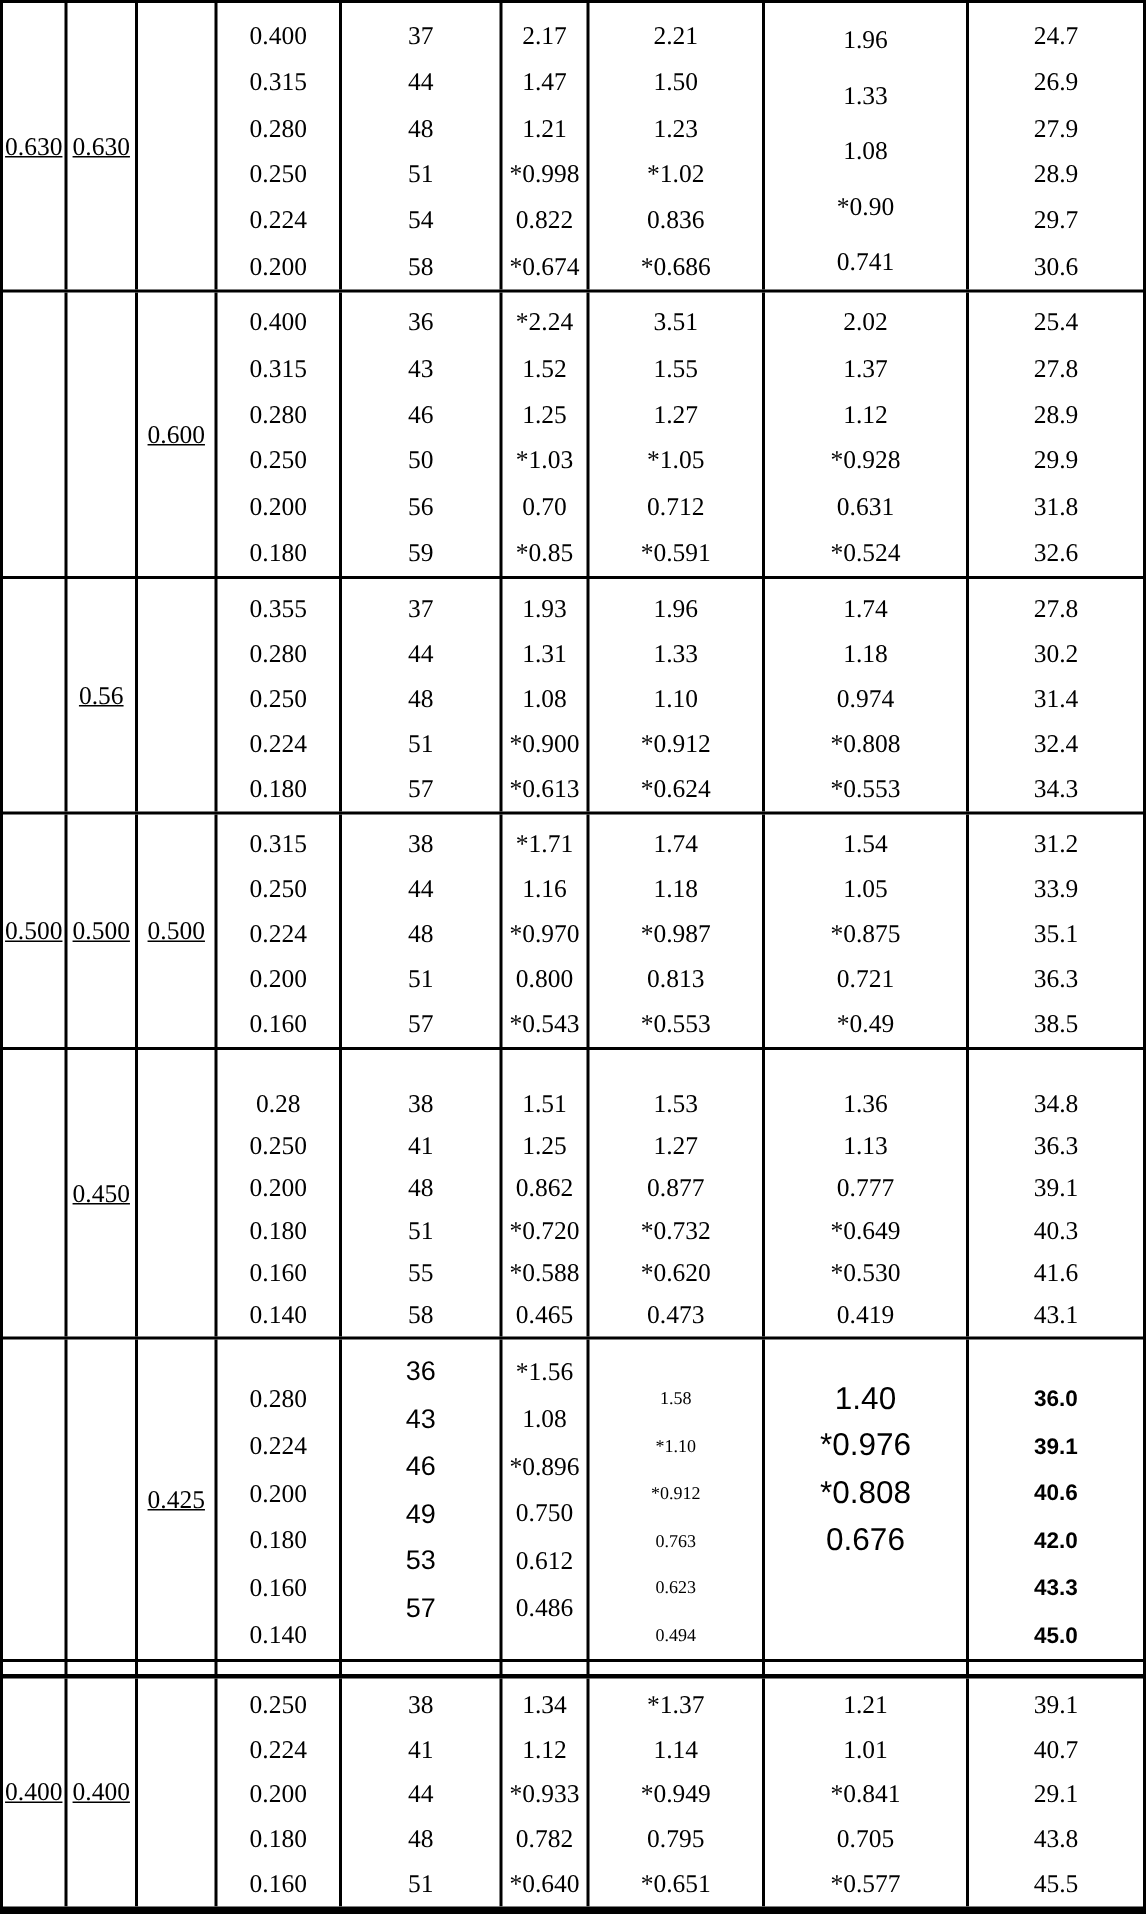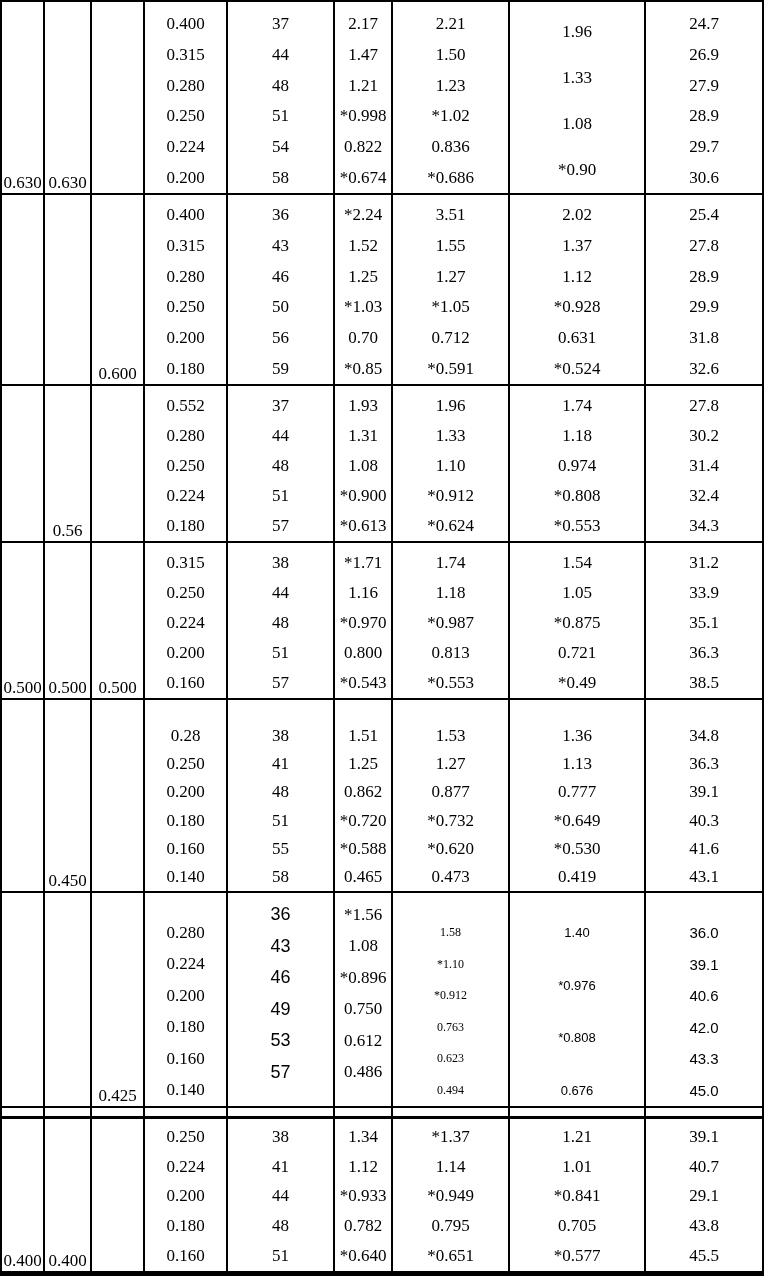--- a/index.html
+++ b/index.html
@@ -36,43 +36,43 @@
     border-bottom:3px solid #000;
   }
   .gcell {
     box-sizing:border-box;
     border-right:2px solid #000;
     display:flex;
     flex-direction:column;
     min-width:0;
   }
   .gcell.c9 { border-right:0; }
-  .label-cell { justify-content:flex-end; align-items:center; }
+  .label-cell { justify-content:center; align-items:center;text-decoration:underline; }
   .data-cell { justify-content:flex-start; }
   .data-cell .row {
     flex:1 1 auto;
     display:flex;
     align-items:center;
     justify-content:center;
     white-space:nowrap;
   }
   .g-0 .data-cell { padding-top:7px; }
   .g-1 .data-cell { padding-top:5px; }
   .g-2 .data-cell { padding-top:5px; }
   .g-3 .data-cell { padding-top:5px; }
   .g-4 .data-cell { padding-top:22px; }
   .g-6 .data-cell { padding-top:3px; }
   
   .g-5 .data-cell { padding-top:24px; }
   .g-5 .c5.data-cell, .g-5 .c6.data-cell { padding-top:6px; }
   .g-5 .data-cell .row { flex:0 0 31.5px; height:31.5px; }
   .g-5 .c5 { font-family:"Liberation Sans", sans-serif; font-size:18px; }
   .g-5 .c7 { font-size:12px; }
-  .g-5 .c8 { font-family:"Liberation Sans", sans-serif; font-size:13px;justify-content:space-between; }
-  .g-5 .c9 { font-family:"Liberation Sans", sans-serif; font-size:15px; }
+  .g-5 .c8 { font-family:"Liberation Sans", sans-serif; font-size:21px; }
+  .g-5 .c9 { font-family:"Liberation Sans", sans-serif; font-size:15px;font-weight:bold; }
 </style>
 </head>
 <body>
 
 <div class="table-wrap">
     <div class="group g-0">
       <div class="gcell label-cell c1">
         <span>0.630</span>
       </div>
       <div class="gcell label-cell c2">
@@ -111,20 +111,21 @@
         <div class="row">1.23</div>
         <div class="row">*1.02</div>
         <div class="row">0.836</div>
         <div class="row">*0.686</div>
       </div>
       <div class="gcell data-cell c8">
         <div class="row">1.96</div>
         <div class="row">1.33</div>
         <div class="row">1.08</div>
         <div class="row">*0.90</div>
+        <div class="row">0.741</div>
       </div>
       <div class="gcell data-cell c9">
         <div class="row">24.7</div>
         <div class="row">26.9</div>
         <div class="row">27.9</div>
         <div class="row">28.9</div>
         <div class="row">29.7</div>
         <div class="row">30.6</div>
       </div>
     </div>
@@ -191,21 +192,21 @@
       <div class="gcell label-cell c1">
         <span></span>
       </div>
       <div class="gcell label-cell c2">
         <span>0.56</span>
       </div>
       <div class="gcell label-cell c3">
         <span></span>
       </div>
       <div class="gcell data-cell c4">
-        <div class="row">0.552</div>
+        <div class="row">0.355</div>
         <div class="row">0.280</div>
         <div class="row">0.250</div>
         <div class="row">0.224</div>
         <div class="row">0.180</div>
       </div>
       <div class="gcell data-cell c5">
         <div class="row">37</div>
         <div class="row">44</div>
         <div class="row">48</div>
         <div class="row">51</div>

